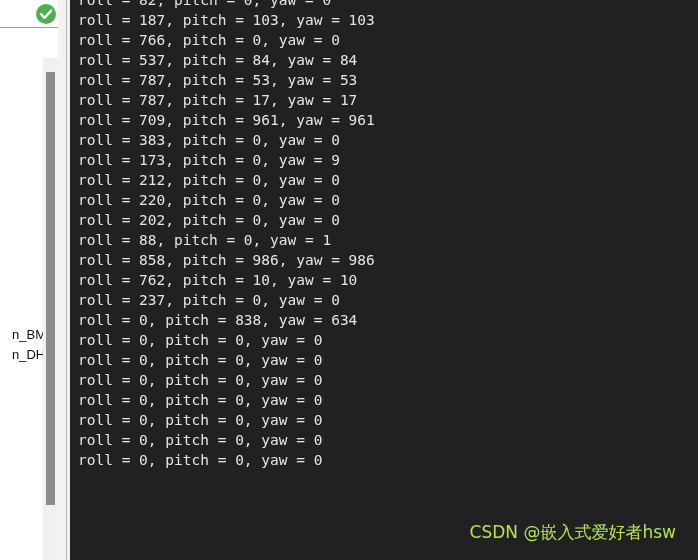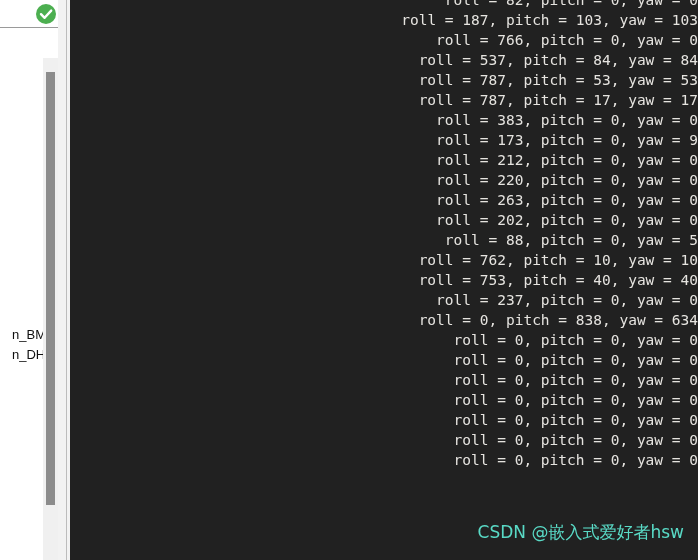--- a/index.html
+++ b/index.html
@@ -85,45 +85,44 @@
     background:#bcbcbc;
   }
 
   
   .console {
     position:absolute;
     left:70px; top:0;
     width:628px; height:560px;
     background:#212121;
     overflow:hidden;
-    text-align:right;
   }
   .console-inner {
     position:absolute;
     left:8px; top:-10px;
     right:0;
   }
   .log-line {
     height:20px;
     line-height:20px;
     font-family:"DejaVu Sans Mono", monospace;
     font-size:14.5px;
     letter-spacing:0px;
     color:#e6e4e0;
     white-space:pre;
   }
 
   
   .watermark {
     position:absolute;
-    right:14px;
+    right:22px;
     bottom:16px;
     font-family:"DejaVu Sans", sans-serif;
     font-size:17px;
-    color:#5eead4;
+    color:#bef264;
     white-space:nowrap;
     opacity:0.92;
   }
 </style>
 </head>
 <body>
 
 <div id="app">
 
   <div class="left-panel">
@@ -158,29 +157,29 @@
   </div>
 
   <div class="console">
     <div class="console-inner" id="console-lines">
         <div class="log-line">roll = 82, pitch = 0, yaw = 0</div>
         <div class="log-line">roll = 187, pitch = 103, yaw = 103</div>
         <div class="log-line">roll = 766, pitch = 0, yaw = 0</div>
         <div class="log-line">roll = 537, pitch = 84, yaw = 84</div>
         <div class="log-line">roll = 787, pitch = 53, yaw = 53</div>
         <div class="log-line">roll = 787, pitch = 17, yaw = 17</div>
+        <div class="log-line">roll = 709, pitch = 961, yaw = 961</div>
         <div class="log-line">roll = 383, pitch = 0, yaw = 0</div>
         <div class="log-line">roll = 173, pitch = 0, yaw = 9</div>
         <div class="log-line">roll = 212, pitch = 0, yaw = 0</div>
         <div class="log-line">roll = 220, pitch = 0, yaw = 0</div>
-        <div class="log-line">roll = 263, pitch = 0, yaw = 0</div>
         <div class="log-line">roll = 202, pitch = 0, yaw = 0</div>
-        <div class="log-line">roll = 88, pitch = 0, yaw = 5</div>
+        <div class="log-line">roll = 88, pitch = 0, yaw = 1</div>
+        <div class="log-line">roll = 858, pitch = 986, yaw = 986</div>
         <div class="log-line">roll = 762, pitch = 10, yaw = 10</div>
-        <div class="log-line">roll = 753, pitch = 40, yaw = 40</div>
         <div class="log-line">roll = 237, pitch = 0, yaw = 0</div>
         <div class="log-line">roll = 0, pitch = 838, yaw = 634</div>
         <div class="log-line">roll = 0, pitch = 0, yaw = 0</div>
         <div class="log-line">roll = 0, pitch = 0, yaw = 0</div>
         <div class="log-line">roll = 0, pitch = 0, yaw = 0</div>
         <div class="log-line">roll = 0, pitch = 0, yaw = 0</div>
         <div class="log-line">roll = 0, pitch = 0, yaw = 0</div>
         <div class="log-line">roll = 0, pitch = 0, yaw = 0</div>
         <div class="log-line">roll = 0, pitch = 0, yaw = 0</div>
       </div>

